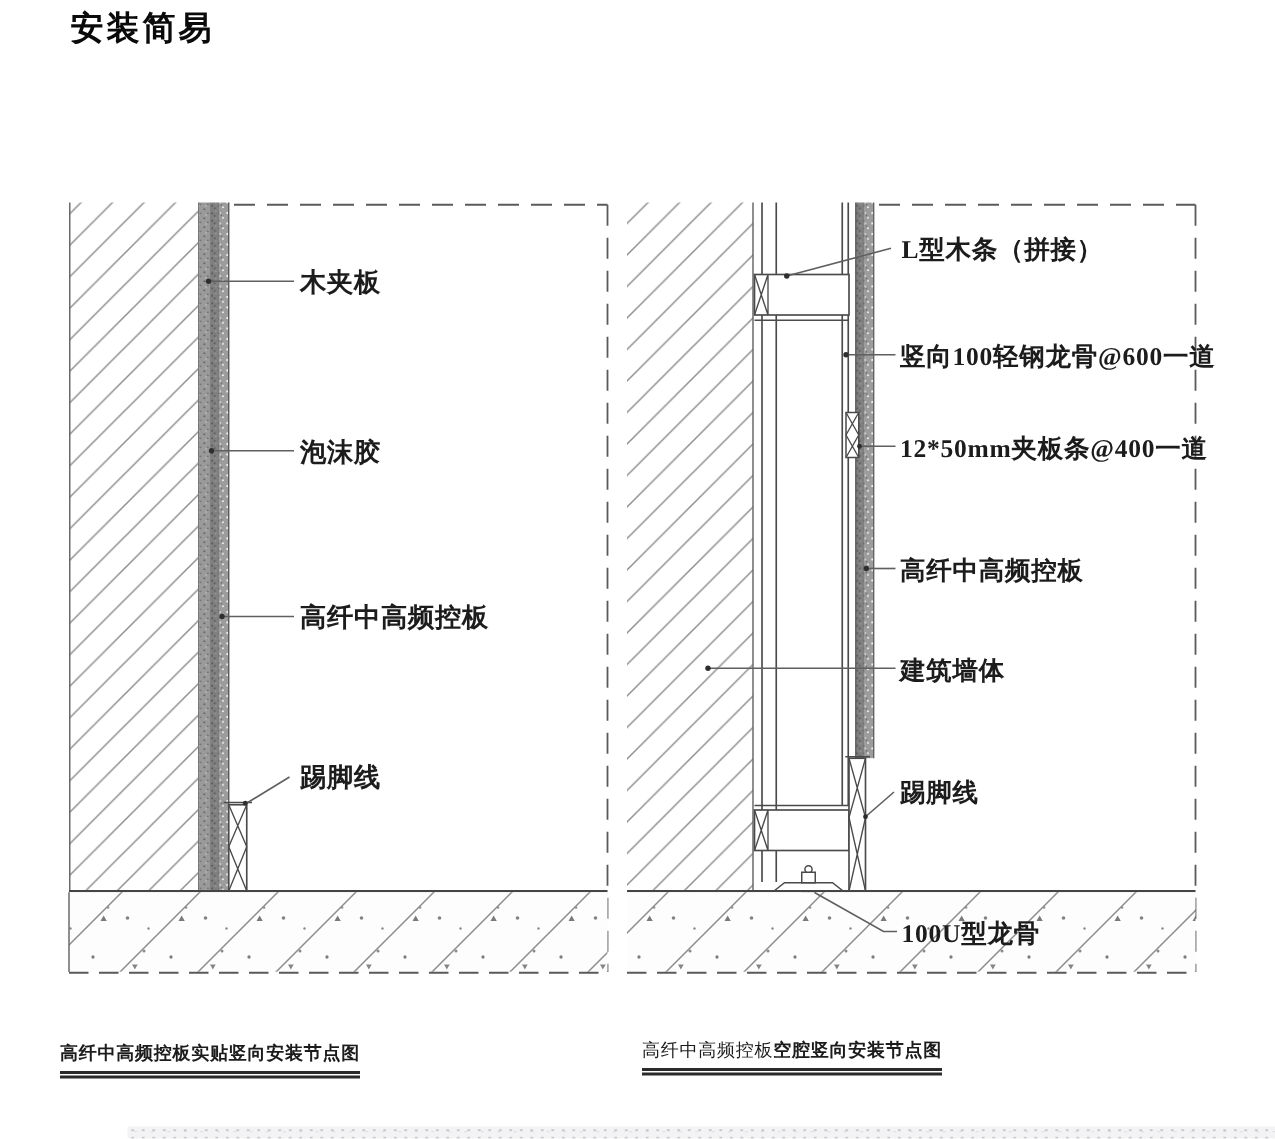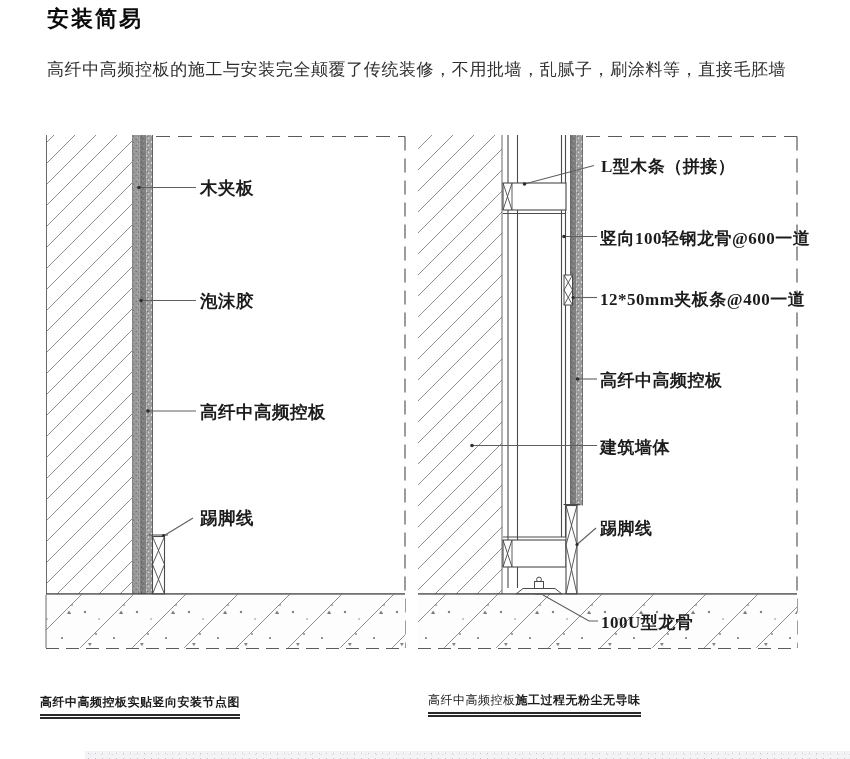--- a/index.html
+++ b/index.html
@@ -27,21 +27,20 @@
            letter-spacing:0.5px;}
   .lbl{font-size:17.5px;}
   .lbl-s{font-size:17px;}
 </style>
 </head>
 <body>
 
 <div class="abs page-title">安装简易</div>
 
 <div class="abs intro">
-  <div>高纤中高频控板的施工与安装完全颠覆了传统装修，不用批墙，乱腻子，刷涂料等，直接毛胚墙</div>
 </div>
 
 <svg class="diagram-svg" style="left:40px;top:130px;" width="370" height="530" viewBox="40 130 370 530">
   <defs>
     <pattern id="hatch" width="21" height="21" patternUnits="userSpaceOnUse">
       <path d="M0,21 L21,0 M-1,1 L1,-1 M20,22 L22,20" stroke="#8f8f8f" stroke-width="1" fill="none"></path>
     </pattern>
     <pattern id="sPly" width="5" height="6" patternUnits="userSpaceOnUse">
       <rect width="5" height="6" fill="#9a9a9a"></rect>
       <circle cx="1.2" cy="1.5" r="0.6" fill="#5f5f5f"></circle>
@@ -208,16 +207,16 @@
   <text class="lbl-s" x="600" y="452.5">建筑墙体</text>
   <text class="lbl-s" x="600" y="534">踢脚线</text>
   <text class="lbl-s" x="601" y="628">100U型龙骨</text>
 </svg>
 
 <div class="abs caption caption-wrap-left">
   <span class="caption-underline">高纤中高频控板实贴竖向安装节点图</span>
 </div>
 
 <div class="abs caption caption-wrap-right">
-  <span class="caption-underline"><span class="cap-normal">高纤中高频控板</span><span class="cap-bold">施工过程无粉尘无导味</span></span>
+  <span class="caption-underline"><span class="cap-normal">高纤中高频控板</span><span class="cap-bold">空腔竖向安装节点图</span></span>
 </div>
 
 <div class="abs bottom-strip"></div>
 
 </body></html>

